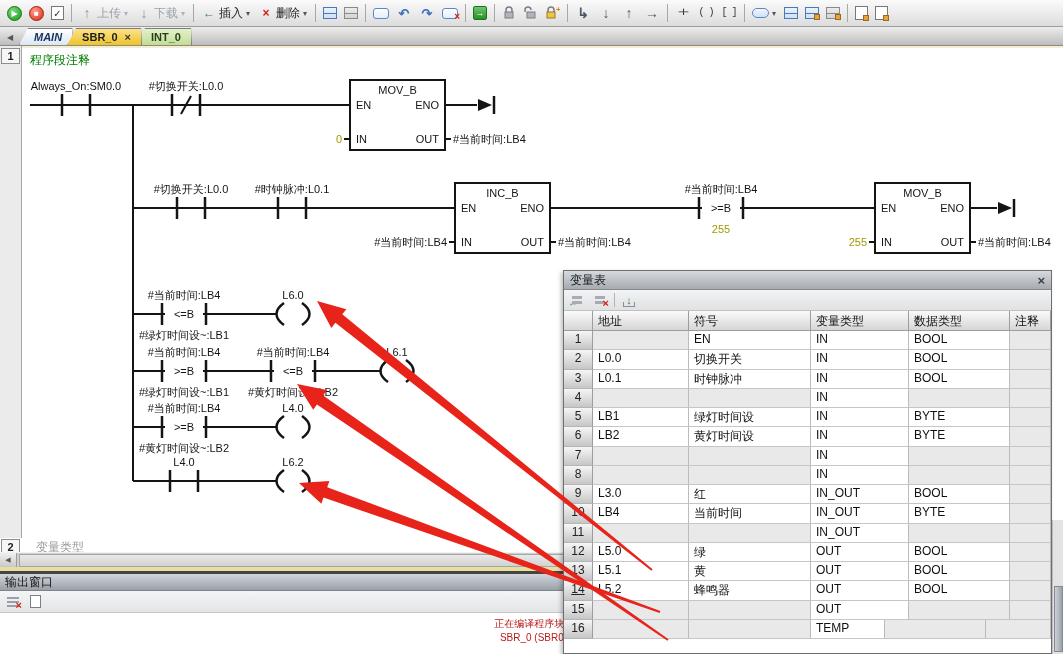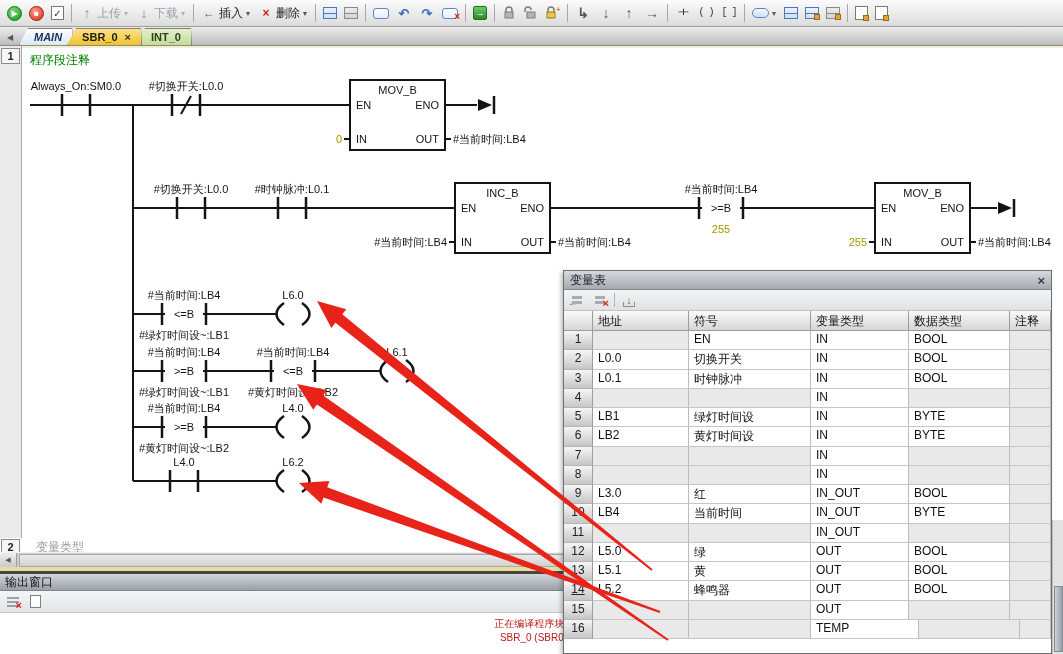--- a/index.html
+++ b/index.html
@@ -617,21 +617,21 @@
           <div class="c empty" style="width: 96px;"></div>
           <div class="c empty" style="width: 122px;"></div>
           <div class="c" style="width: 98px;">OUT</div>
           <div class="c empty" style="width: 101px;"></div>
           <div class="c empty" style="width: 42px; flex: 1 1 0%;"></div>
         </div>
         <div class="vt-row">
           <div class="rn" style="width: 29px;">16</div>
           <div class="c empty" style="width: 96px;"></div>
           <div class="c empty" style="width: 122px;"></div>
-          <div class="c" style="width: 108px;">TEMP</div>
+          <div class="c" style="width: 74px;">TEMP</div>
           <div class="c empty" style="width: 101px;"></div>
           <div class="c empty" style="width: 42px; flex: 1 1 0%;"></div>
         </div>
       </div>
   </div>
 
   <div class="vscroll">
     <div class="vs-thumb"></div>
   </div>
 

